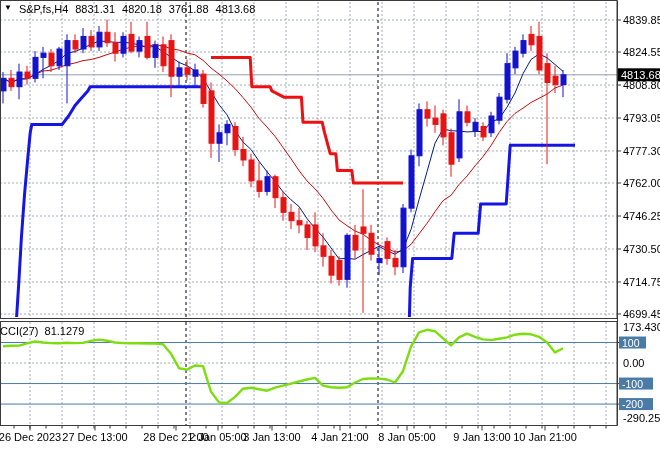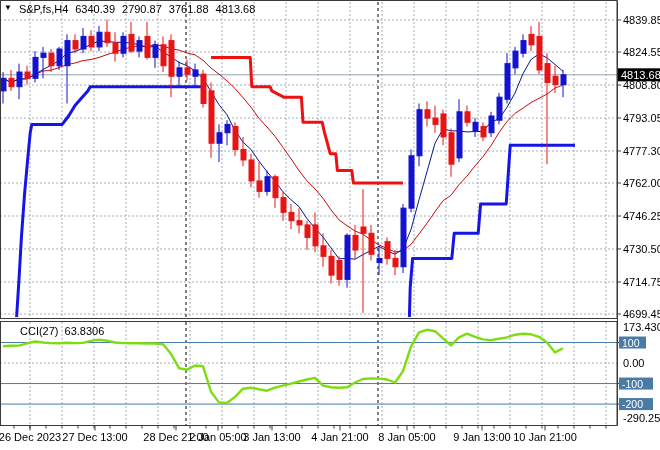--- a/index.html
+++ b/index.html
@@ -2,21 +2,21 @@
 <html><head>
 <meta charset="utf-8">
 <style>
   html,body{margin:0;padding:0;background:#e8e8e8;}
   .screen{position:relative;width:660px;height:450px;background:#fff;overflow:hidden;
           font-family:"Liberation Sans",sans-serif;}
   svg{position:absolute;left:0;top:0;display:block;}
   .overlay{position:absolute;font-size:11px;color:#000;white-space:nowrap;line-height:12px;}
   .title{left:4px;top:3px;display:flex;gap:7px;align-items:center;}
   .title .arr{font-size:8px;position:relative;top:-1px;}
-  .ccilabel{left:20px;top:325px;display:flex;gap:6px;}
+  .ccilabel{left:0;top:325px;display:flex;gap:6px;}
 </style>
 </head>
 <body>
 
 <div class="screen">
   <svg id="chart-svg" width="660" height="450">
       <rect x="0" y="0" width="660" height="450" fill="#fff"></rect>
       <g>
         <line x1="30" y1="2" x2="30" y2="318" stroke="#a3aebc" stroke-width="1" stroke-dasharray="2 2"></line>
         <line x1="30" y1="322" x2="30" y2="425" stroke="#a3aebc" stroke-width="1" stroke-dasharray="2 2"></line>
@@ -331,23 +331,23 @@
         <text x="340" y="441" font-size="11" fill="#000000" text-anchor="middle">4 Jan 21:00</text>
         <text x="407" y="441" font-size="11" fill="#000000" text-anchor="middle">8 Jan 05:00</text>
         <text x="482" y="441" font-size="11" fill="#000000" text-anchor="middle">9 Jan 13:00</text>
         <text x="545" y="441" font-size="11" fill="#000000" text-anchor="middle">10 Jan 21:00</text>
       </g>
     </svg>
 
   <div class="overlay title">
     <span class="arr">▼</span>
     <span>S&amp;P,fs,H4</span>
-    <span>6340.39</span>
-    <span>2790.87</span>
+    <span>8831.31</span>
+    <span>4820.18</span>
     <span>3761.88</span>
     <span>4813.68</span>
   </div>
 
   <div class="overlay ccilabel">
     <span>CCI(27)</span>
-    <span>63.8306</span>
+    <span>81.1279</span>
   </div>
 </div>
 
 </body></html>

